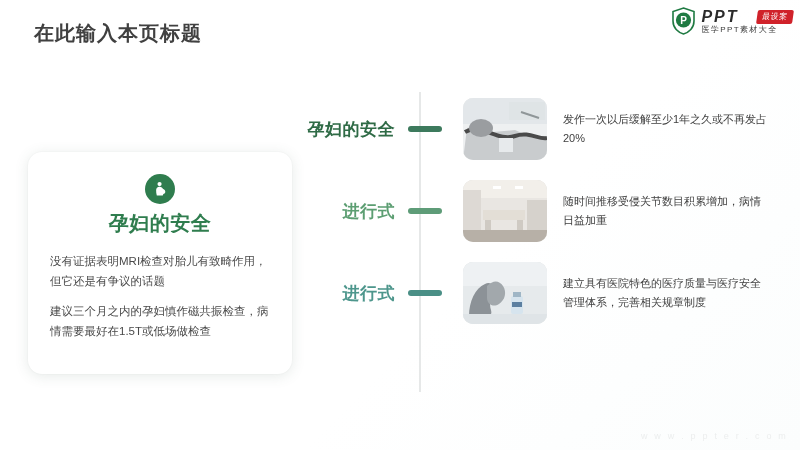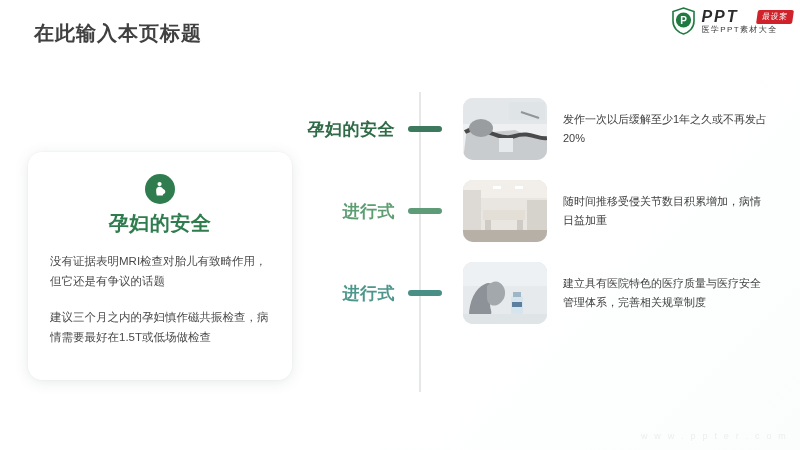--- a/index.html
+++ b/index.html
@@ -126,21 +126,21 @@
     font-size: 20px;
     font-weight: bold;
     color: #2f7d4e;
     letter-spacing: 0.5px;
     line-height: 1;
   }
   .card-para {
     font-size: 11.5px;
     line-height: 1.75;
     color: #4a4a4a;
-    margin-bottom: 16px;
+    margin-bottom: 10px;
   }
   .card-para:last-child { margin-bottom: 12px; }
 
   
   .timeline-axis {
     position: absolute;
     left: 419px;
     top: 92px;
     width: 1.5px;
     height: 300px;

